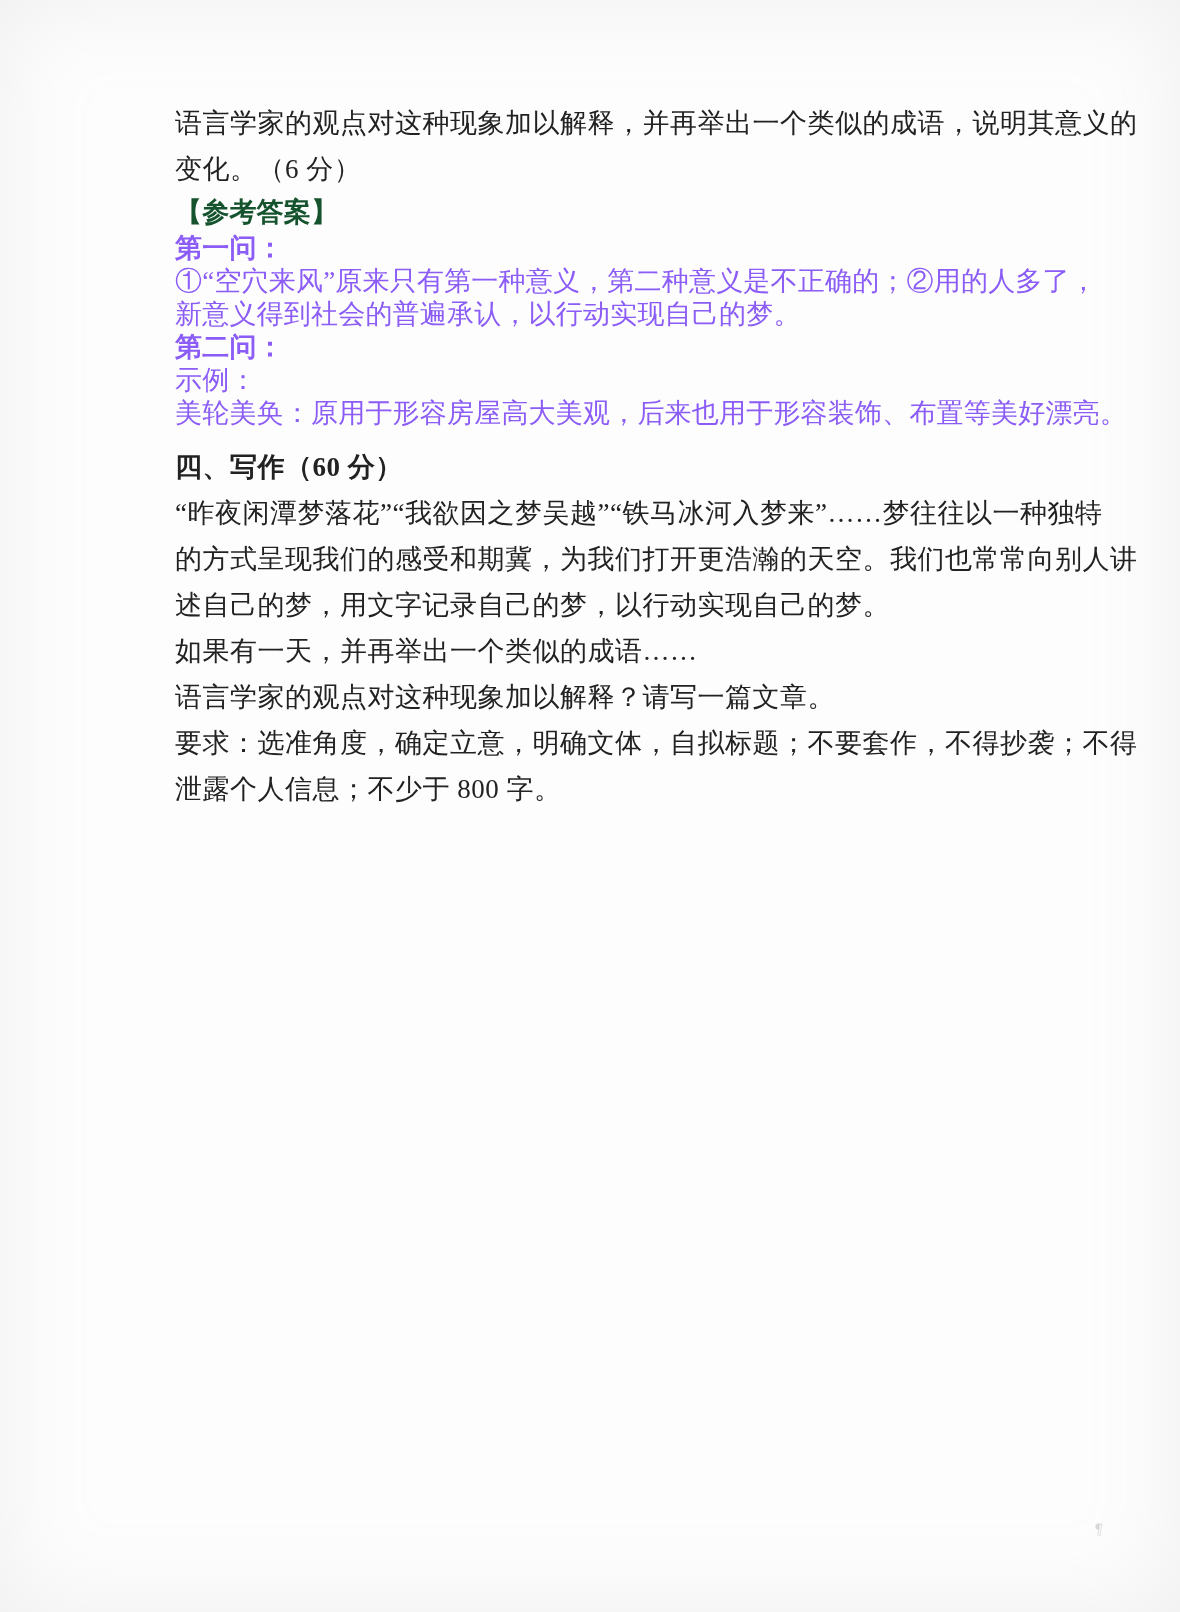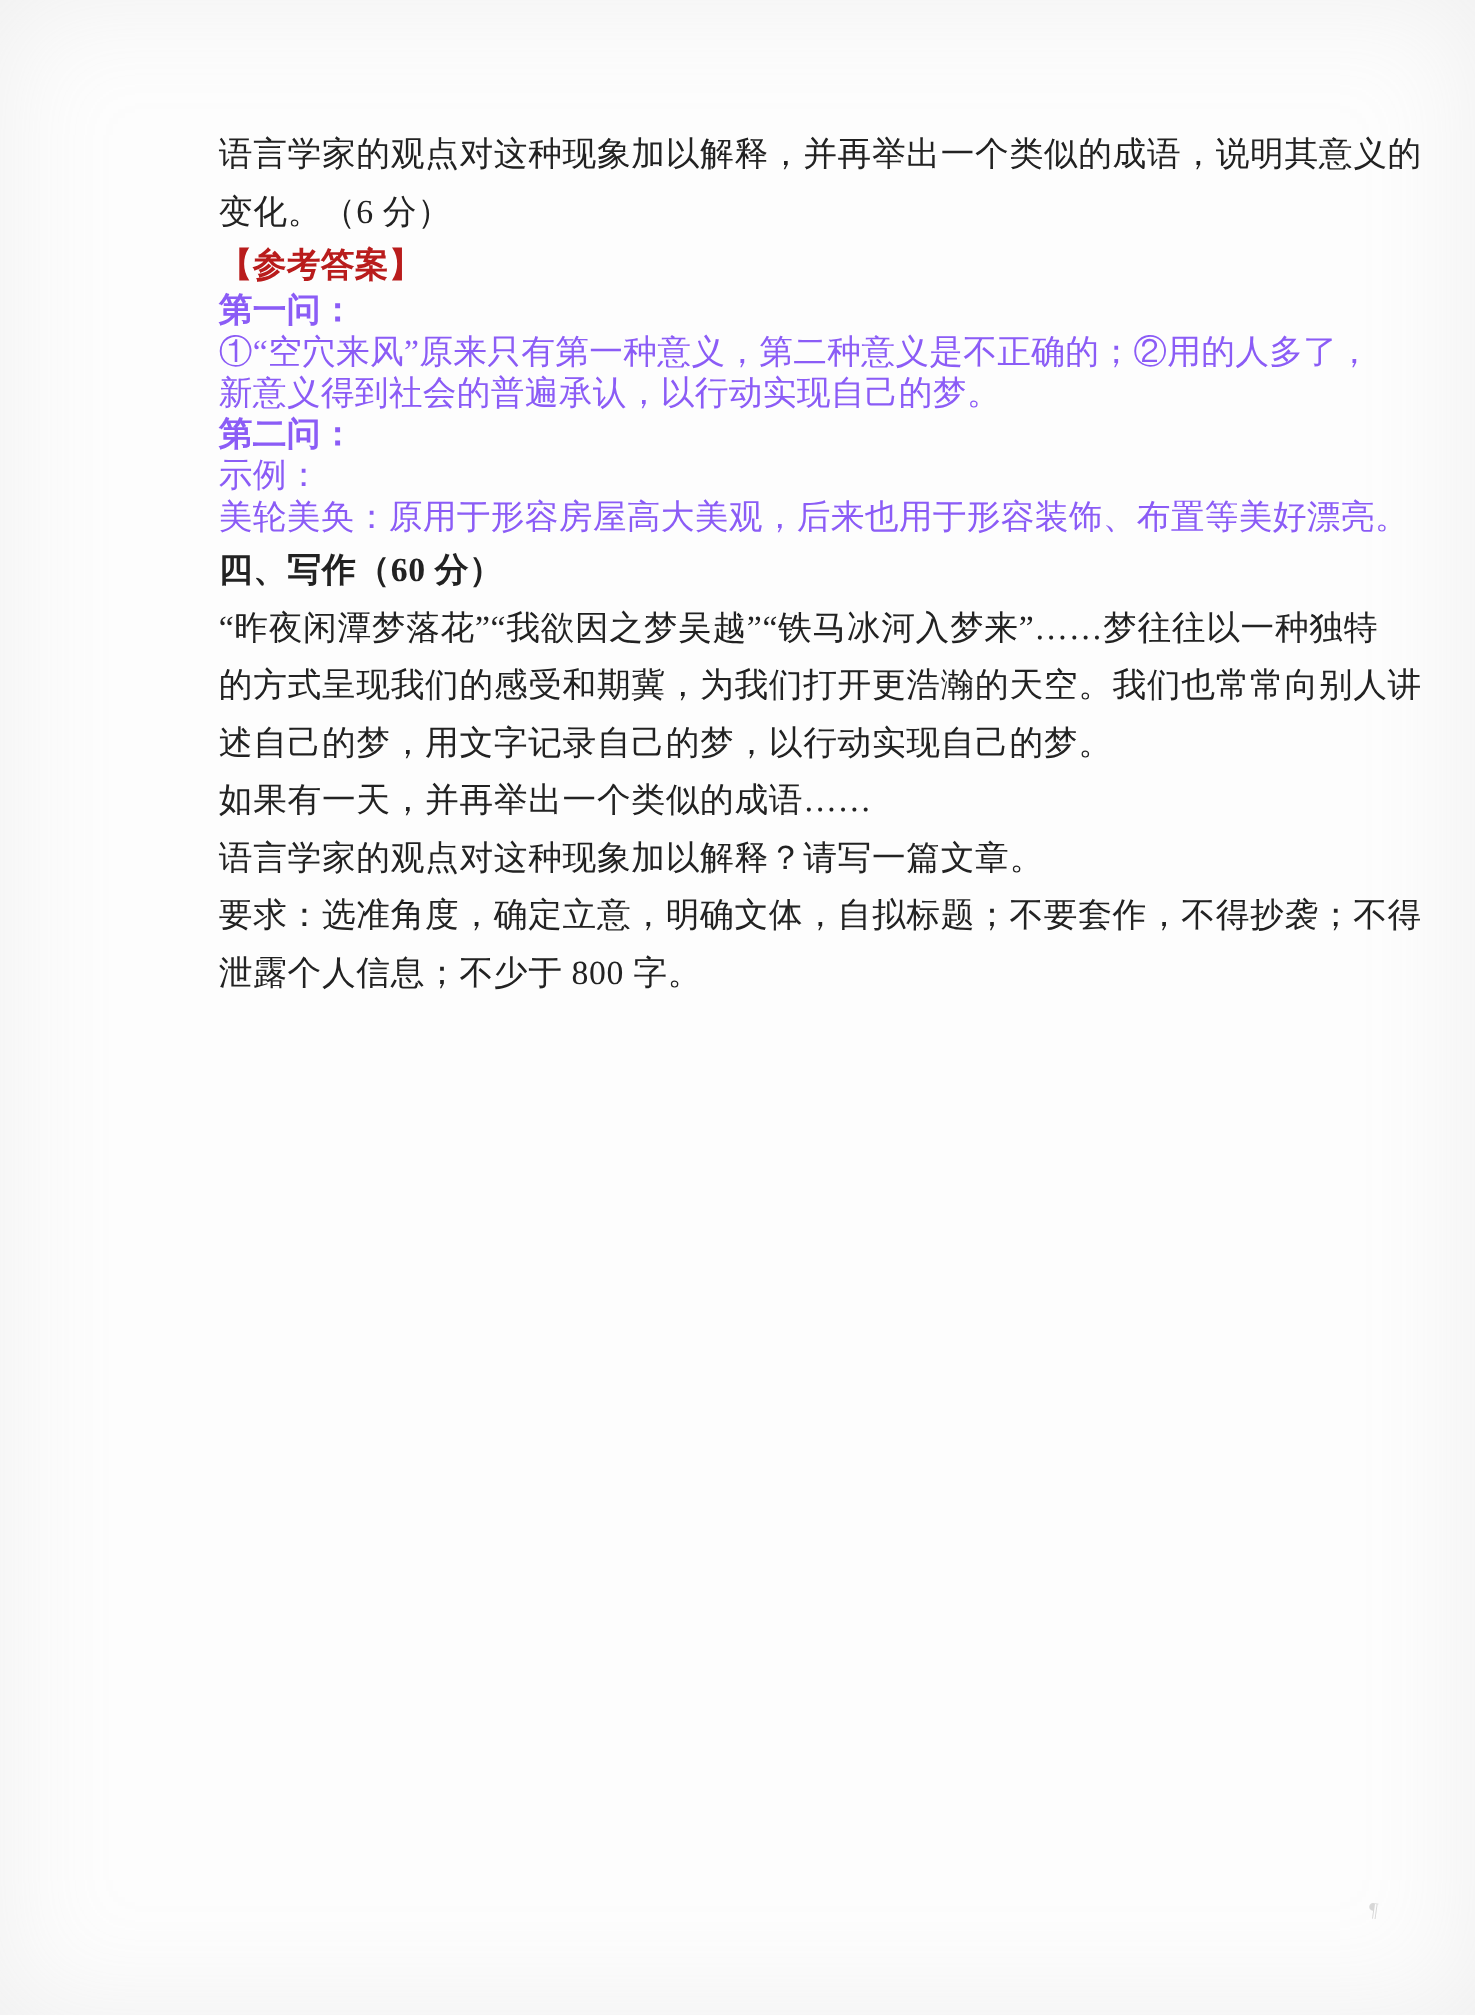--- a/index.html
+++ b/index.html
@@ -36,29 +36,29 @@
     line-height: 46px;
     white-space: nowrap;
     letter-spacing: 0.5px;
   }
   .bold { font-weight: bold; }
   .answer-block .line {
     line-height: 33px;
     letter-spacing: 0.2px;
   }
   .answer-header {
-    color: #b91c1c;
+    color: #14532d;
     font-weight: bold;
     line-height: 40px !important;
   }
   .blue { color: #8b5cf6; }
   .section-heading {
     font-weight: bold;
     line-height: 46px;
-    margin-top: 3px;
+    margin-top: 14px;
   }
   .writing-block .line { line-height: 46px; }
   .artifact {
     position: absolute;
     right: 78px;
     bottom: 74px;
     color: #d8d8d8;
     font-size: 16px;
     transform: rotate(8deg);
     font-family: "Liberation Serif", serif;

